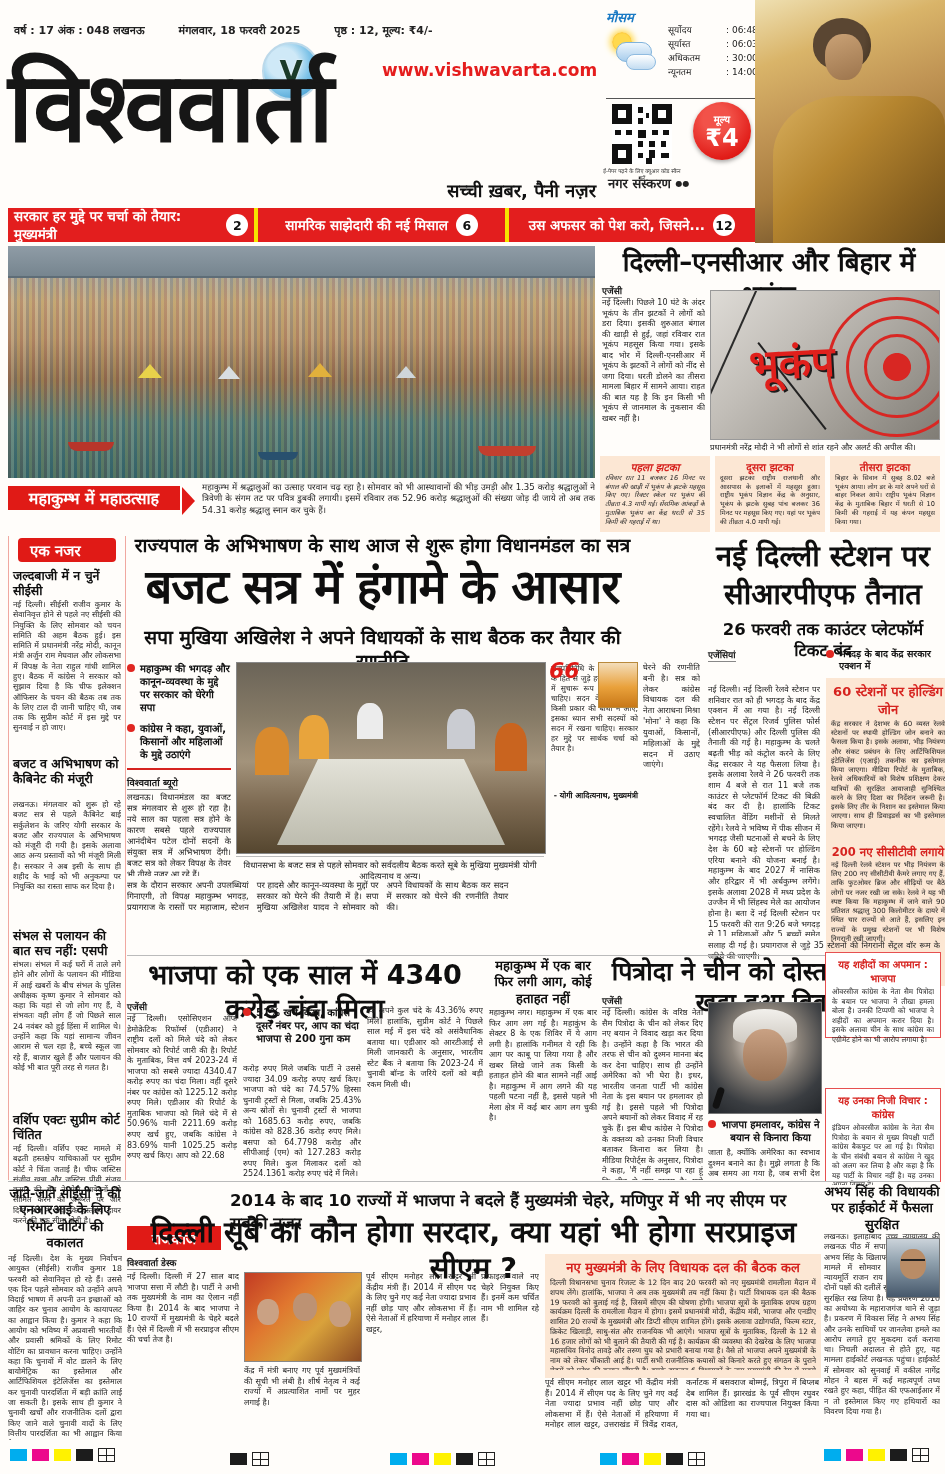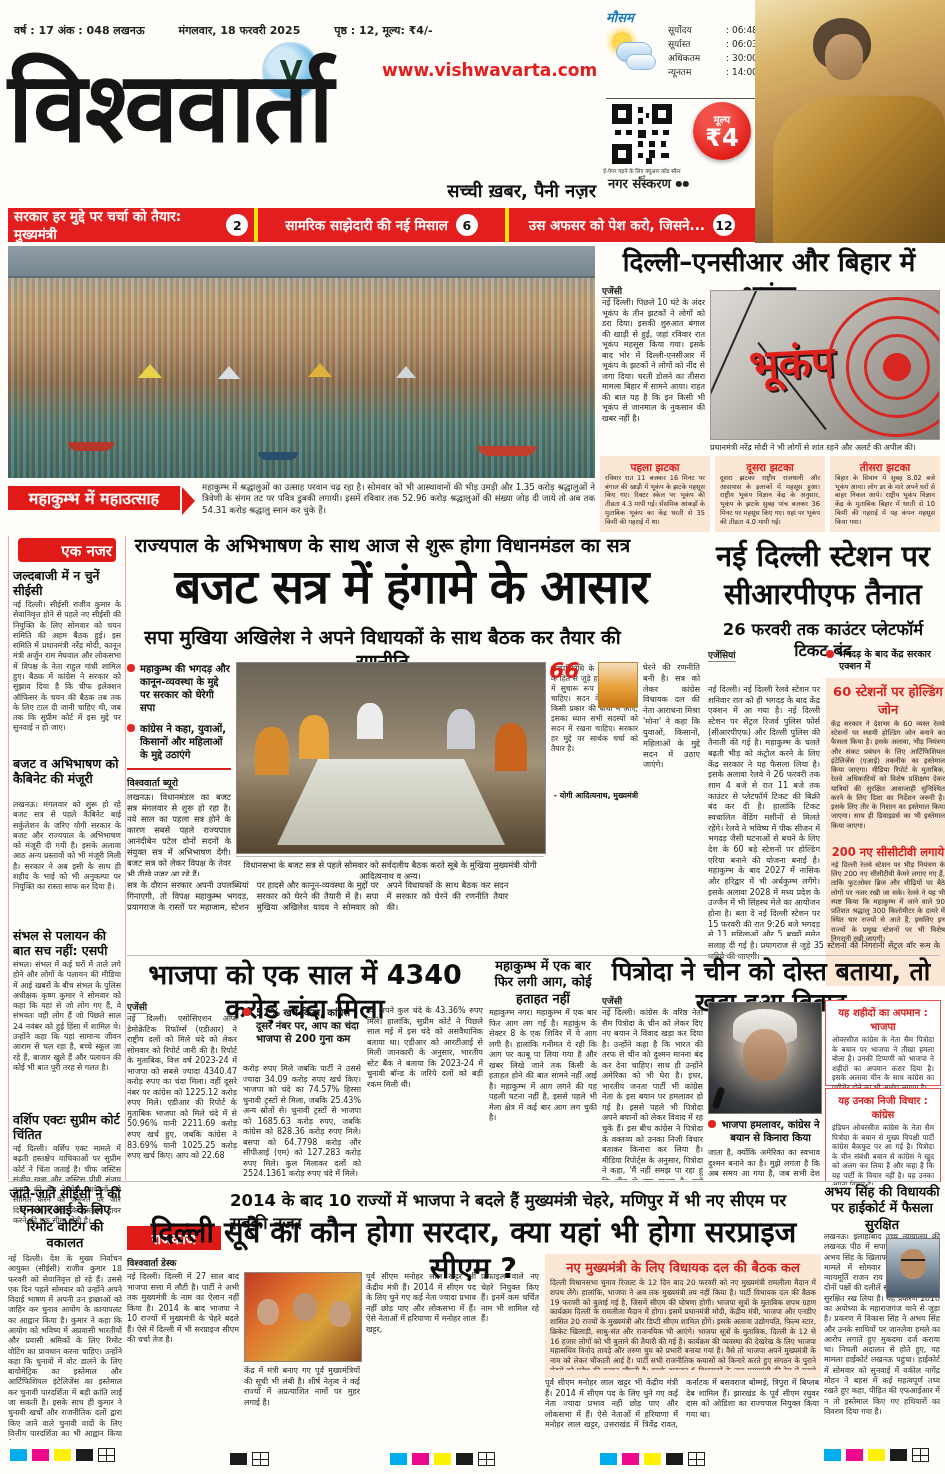--- a/index.html
+++ b/index.html
@@ -166,36 +166,36 @@
     <div style="position:absolute;left:80px;top:40px;width:2px;height:110px;background:#222;transform:rotate(-38deg);"></div>
     <span style="position:absolute;left:38px;top:42px;font-size:42px;font-weight:800;color:#e0201c;text-shadow:2px 2px 0 #1c1c1c;transform:rotate(-3deg);">भूकंप</span>
     <div style="position:absolute;right:-28px;top:6px;width:134px;height:134px;border-radius:50%;border:3px solid #d82723;display:flex;align-items:center;justify-content:center;">
       <div style="width:96px;height:96px;border-radius:50%;border:3px solid #d82723;display:flex;align-items:center;justify-content:center;">
         <div style="width:60px;height:60px;border-radius:50%;border:3px solid #d82723;background:radial-gradient(circle,#d82723 0 32%,transparent 34%);"></div>
       </div>
     </div>
   </div>
   <div class="abs" style="left:710px;top:441px;width:228px;font-size:8px;color:#222;">प्रधानमंत्री नरेंद्र मोदी ने भी लोगों से शांत रहने और अलर्ट की अपील की।</div>
   <div class="abs" style="left:600px;top:456px;width:340px;height:76px;display:flex;gap:5px;">
-    <div class="pbox" style="flex:1;">
+    <div class="pbox" style="flex:1;font-style:italic;">
       <div class="pt" style="font-size:10.5px;">पहला झटका</div>
       <div class="jt" style="font-size:6.6px;height:56px;">रविवार रात 11 बजकर 16 मिनट पर बंगाल की खाड़ी में भूकंप के झटके महसूस किए गए। रिक्टर स्केल पर भूकंप की तीव्रता 4.3 मापी गई। सेंसमिक आंकड़ों के मुताबिक भूकंप का केंद्र धरती से 35 किमी की गहराई में था।</div>
     </div>
     <div class="pbox" style="flex:1;">
       <div class="pt" style="font-size:10.5px;">दूसरा झटका</div>
       <div class="jt" style="font-size:6.6px;height:56px;">दूसरा झटका राष्ट्रीय राजधानी और आसपास के इलाकों में महसूस हुआ। राष्ट्रीय भूकंप विज्ञान केंद्र के अनुसार, भूकंप के झटके सुबह पांच बजकर 36 मिनट पर महसूस किए गए। यहां पर भूकंप की तीव्रता 4.0 मापी गई।</div>
     </div>
     <div class="pbox" style="flex:1;">
       <div class="pt" style="font-size:10.5px;">तीसरा झटका</div>
       <div class="jt" style="font-size:6.6px;height:56px;">बिहार के सिवान में सुबह 8.02 बजे भूकंप आया। लोग डर के मारे अपने घरों से बाहर निकल आये। राष्ट्रीय भूकंप विज्ञान केंद्र के मुताबिक बिहार में धरती से 10 किमी की गहराई में यह कंपन महसूस किया गया।</div>
     </div>
   </div>
 
   <div class="abs" style="left:8px;top:536px;width:114px;height:644px;border-left:1px solid #f0a8a0;border-right:1px solid #f0a8a0;padding:0 1px;">
-    <div style="margin:2px 8px 6px;background:#e01a16;border-radius:4px;color:#fff;text-align:right;font-size:15px;font-weight:800;padding:2px 4px;">
+    <div style="margin:2px 8px 6px;background:#e01a16;border-radius:4px;color:#fff;text-align:left;font-size:15px;font-weight:800;padding:2px 12px;">
       <span>एक नजर</span>
     </div>
     <div style="padding:0 3px;">
       <div class="hd" style="font-size:12.5px;line-height:1.2;">जल्दबाजी में न चुनें सीईसी</div>
       <div class="jt" style="font-size:7.8px;height:152px;margin-top:2px;">नई दिल्ली। सीईसी राजीव कुमार के सेवानिवृत्त होने से पहले नए सीईसी की नियुक्ति के लिए सोमवार को चयन समिति की अहम बैठक हुई। इस समिति में प्रधानमंत्री नरेंद्र मोदी, कानून मंत्री अर्जुन राम मेघवाल और लोकसभा में विपक्ष के नेता राहुल गांधी शामिल हुए। बैठक में कांग्रेस ने सरकार को सुझाव दिया है कि चीफ इलेक्शन ऑफिसर के चयन की बैठक तब तक के लिए टाल दी जानी चाहिए थी, जब तक कि सुप्रीम कोर्ट में इस मुद्दे पर सुनवाई न हो जाए।</div>
     </div>
     <div style="padding:0 3px;">
       <div class="hd" style="font-size:12.5px;line-height:1.2;margin-top:4px;">बजट व अभिभाषण को कैबिनेट की मंजूरी</div>
       <div class="jt" style="font-size:7.8px;height:116px;margin-top:14px;">लखनऊ। मंगलवार को शुरू हो रहे बजट सत्र से पहले कैबिनेट बाई सर्कुलेशन के जरिए योगी सरकार के बजट और राज्यपाल के अभिभाषण को मंजूरी दी गयी है। इसके अलावा आठ अन्य प्रस्तावों को भी मंजूरी मिली है। सरकार ने अब इसी के साथ ही शहीद के भाई को भी अनुकम्पा पर नियुक्ति का रास्ता साफ कर दिया है।</div>
     </div>
@@ -203,21 +203,21 @@
       <div class="hd" style="font-size:12.5px;line-height:1.2;margin-top:12px;">संभल से पलायन की बात सच नहीं: एसपी</div>
       <div class="jt" style="font-size:7.8px;height:148px;margin-top:2px;">संभल। संभल में कई घरों में ताले लगे होने और लोगों के पलायन की मीडिया में आई खबरों के बीच संभल के पुलिस अधीक्षक कृष्ण कुमार ने सोमवार को कहा कि यहां से जो लोग गए हैं, वे संभवतः वही लोग हैं जो पिछले साल 24 नवंबर को हुई हिंसा में शामिल थे। उन्होंने कहा कि यहां सामान्य जीवन आराम से चल रहा है, बच्चे स्कूल जा रहे हैं, बाजार खुले हैं और पलायन की कोई भी बात पूरी तरह से गलत है।</div>
     </div>
     <div style="padding:0 3px;">
       <div class="hd" style="font-size:12.5px;line-height:1.2;margin-top:4px;">वर्शिप एक्टः सुप्रीम कोर्ट चिंतित</div>
       <div class="jt" style="font-size:7.8px;height:108px;margin-top:2px;">नई दिल्ली। वर्शिप एक्ट मामले में बढ़ती हस्तक्षेप याचिकाओं पर सुप्रीम कोर्ट ने चिंता जताई है। चीफ जस्टिस संजीव खन्ना और जस्टिस पीवी संजय कुमार की बेंच ने ऐसे आवेदनों को सीमित करने की जरूरत पर जोर दिया। बेंच ने कहा कि हस्तक्षेप दायर करने की एक सीमा होती है।</div>
     </div>
   </div>
 
   <div class="abs colhead" style="left:127px;top:534px;width:511px;font-size:19px;">राज्यपाल के अभिभाषण के साथ आज से शुरू होगा विधानमंडल का सत्र</div>
-  <div class="abs colhead" style="left:127px;top:558px;width:511px;font-size:47px;letter-spacing:-1px;padding-left:29px;">बजट सत्र में हंगामे के आसार</div>
+  <div class="abs colhead" style="left:127px;top:558px;width:511px;font-size:47px;letter-spacing:-1px;">बजट सत्र में हंगामे के आसार</div>
   <div class="abs colhead" style="left:127px;top:626px;width:511px;font-size:19px;font-weight:700;">सपा मुखिया अखिलेश ने अपने विधायकों के साथ बैठक कर तैयार की रणनीति</div>
 
   <div class="abs" style="left:127px;top:662px;width:104px;">
     <div class="bullet" style="margin-bottom:8px;">
         <span class="dot"></span>
         <span>महाकुम्भ की भगदड़ और कानून-व्यवस्था के मुद्दे पर सरकार को घेरेगी सपा</span>
       </div>
     <div class="bullet">
         <span class="dot"></span>
         <span>कांग्रेस ने कहा, युवाओं, किसानों और महिलाओं के मुद्दे उठाएंगे</span>
@@ -285,21 +285,21 @@
   <div class="abs ph" style="left:708px;top:1002px;width:112px;height:110px;background:radial-gradient(circle at 50% 36%,#d6c9bd 0 16%,#8a8279 38%,#3a3d41 72%,#23262a 100%);border:1px solid #777;">
     <div style="position:absolute;left:24px;top:6px;width:64px;height:34px;border-radius:50% 50% 20% 20%;background:linear-gradient(#f2f0ec,#cfcac2);"></div>
     <div style="position:absolute;left:34px;top:26px;width:44px;height:52px;border-radius:46%;background:linear-gradient(#c9a183,#9b7355);"></div>
     <div style="position:absolute;left:6px;top:84px;width:7px;height:22px;border-radius:4px;background:#111;transform:rotate(18deg);"></div>
   </div>
   <div class="abs bullet" style="left:708px;top:1118px;width:112px;font-size:10px;text-align:center;">
     <span class="dot"></span>
     <span>भाजपा हमलावर, कांग्रेस ने बयान से किनारा किया</span>
   </div>
   <div class="abs jt" style="left:708px;top:1148px;width:112px;height:32px;font-size:8px;">जाता है, क्योंकि अमेरिका का स्वभाव दुश्मन बनाने का है। मुझे लगता है कि अब समय आ गया है, जब सभी देश एक साथ आएं और टकराव न करें।'</div>
-  <div class="abs rbox" style="left:825px;top:1000px;width:102px;height:76px;">
+  <div class="abs rbox" style="left:825px;top:952px;width:102px;height:76px;">
     <div class="rt">यह शहीदों का अपमान : भाजपा</div>
     <div class="jt" style="font-size:7.2px;height:56px;">ओवरसीज कांग्रेस के नेता सैम पित्रोदा के बयान पर भाजपा ने तीखा हमला बोला है। उनकी टिप्पणी को भाजपा ने शहीदों का अपमान करार दिया है। इसके अलावा चीन के साथ कांग्रेस का एग्रीमेंट होने का भी आरोप लगाया है।</div>
   </div>
   <div class="abs rbox" style="left:825px;top:1088px;width:102px;height:84px;">
     <div class="rt">यह उनका निजी विचार : कांग्रेस</div>
     <div class="jt" style="font-size:7.2px;height:62px;">इंडियन ओवरसीज कांग्रेस के नेता सैम पित्रोदा के बयान से मुख्य विपक्षी पार्टी कांग्रेस बैकफुट पर आ गई है। पित्रोदा के चीन संबंधी बयान से कांग्रेस ने खुद को अलग कर लिया है और कहा है कि यह पार्टी के विचार नहीं है। यह उनका अपना विचार है।</div>
   </div>
 
   <div class="abs" style="left:8px;top:1181px;width:932px;height:1px;background:#bbb;"></div>
 

